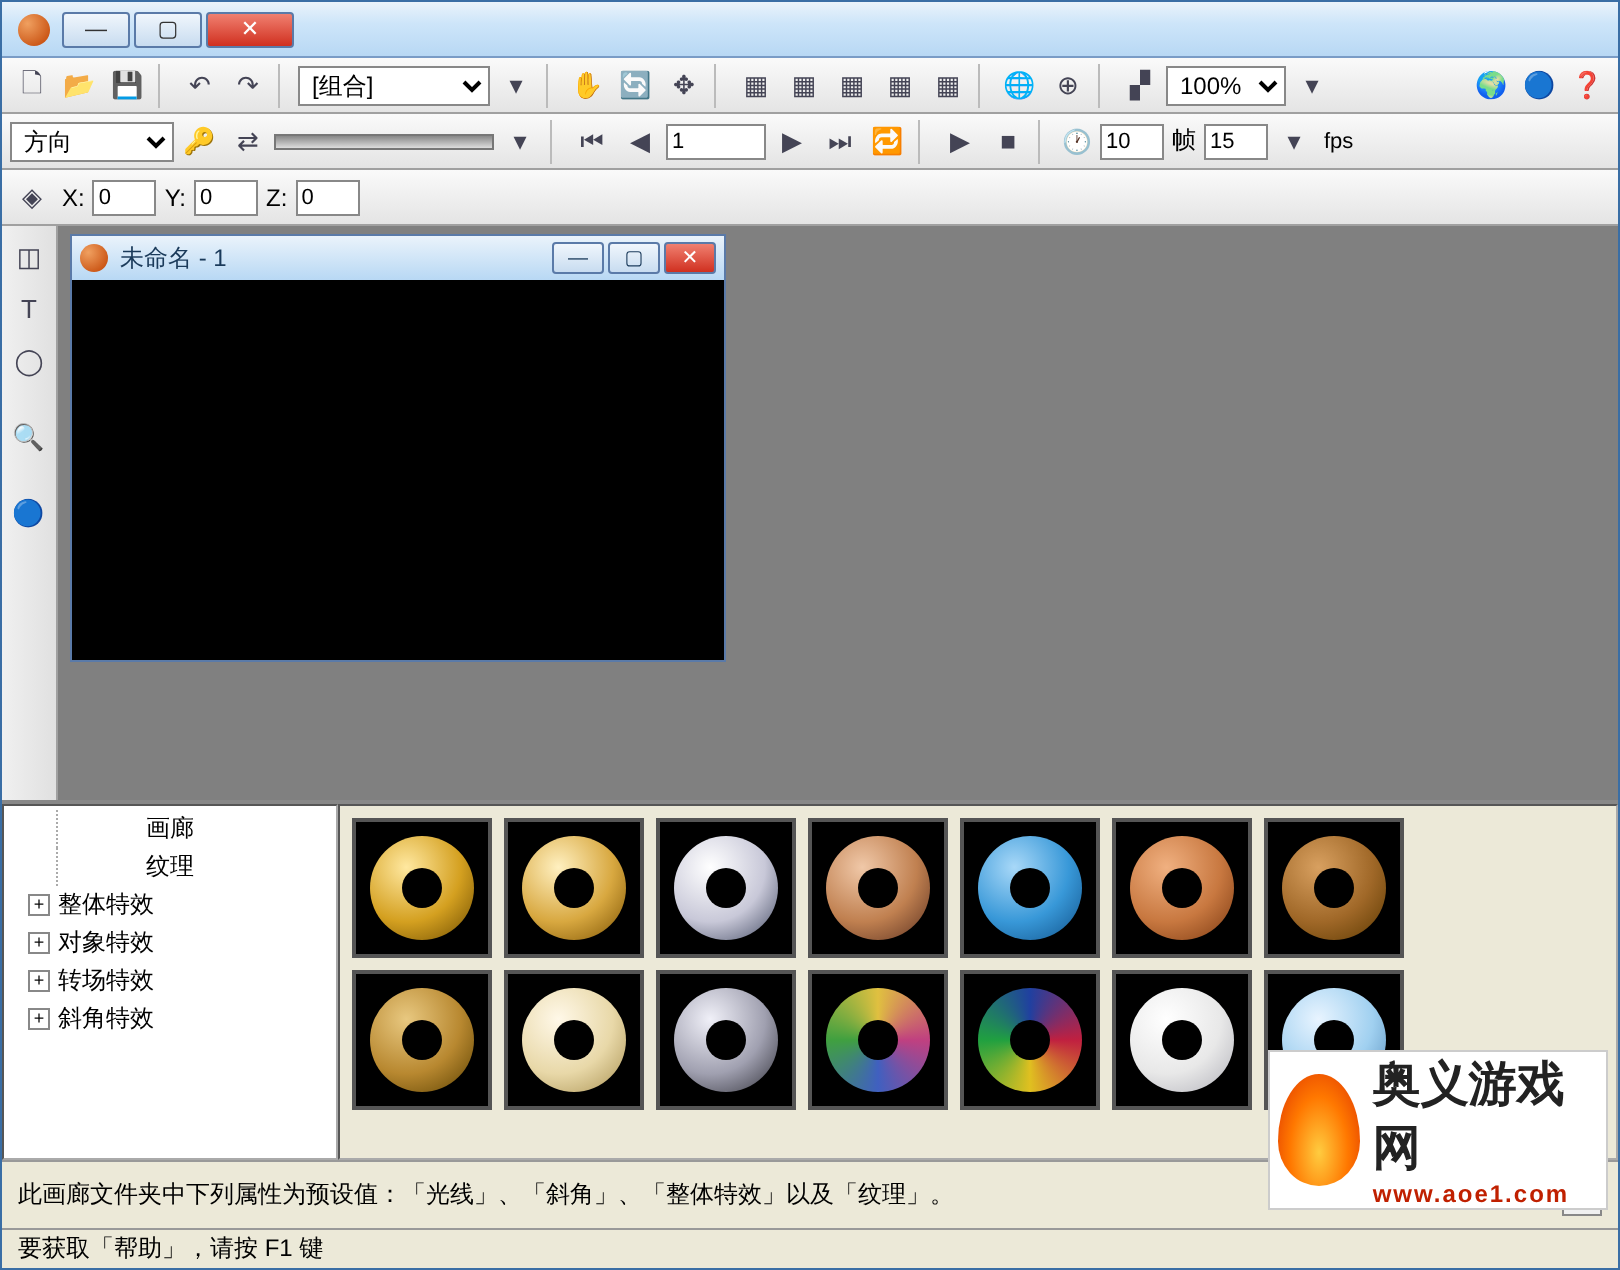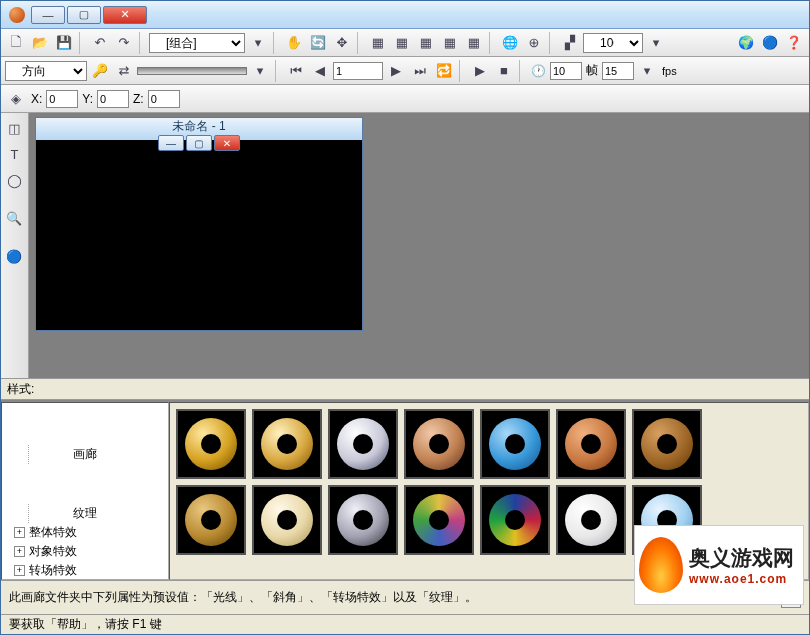--- a/index.html
+++ b/index.html
@@ -17,49 +17,49 @@
 .win-btn.close { background:linear-gradient(#f08070,#d03020); color:#fff; width:44px; }
 
 
 .menubar { height:22px; background:linear-gradient(#f8f8f8,#e8e8e8); border-bottom:1px solid #a0a0a0; display:flex; align-items:center; padding:0 4px; }
 .menubar span { padding:2px 8px; cursor:default; }
 
 
 .toolbar { height:28px; background:linear-gradient(#fafafa,#e4e4e4); border-bottom:1px solid #a0a0a0; display:flex; align-items:center; padding:0 4px; gap:2px; }
 .tbtn { width:22px; height:22px; border:1px solid transparent; display:flex; align-items:center; justify-content:center; font-size:13px; color:#445; cursor:default; }
 .tsep { width:6px; height:22px; border-left:1px solid #bbb; margin:0 2px; }
-.tcombo { height:20px; border:1px solid #888; background:#fff; font-size:12px; padding:0 12px; }
+.tcombo { height:20px; border:1px solid #888; background:#fff; font-size:12px; padding:0 2px; }
 .tspin { width:32px; height:18px; border:1px solid #888; background:#fff; font-size:11px; padding:0 2px; }
 .tlabel { font-size:12px; padding:0 2px; }
 
 
 .main { flex:1; display:flex; min-height:0; }
 .sidebar { width:28px; background:linear-gradient(90deg,#f0f0f0,#e0e0e0); border-right:1px solid #a0a0a0; display:flex; flex-direction:column; align-items:center; gap:4px; padding-top:4px; }
 .sidebar .tbtn { width:22px; height:22px; }
 .workspace { flex:1; background:#808080; position:relative; }
 
 
 .subwin { position:absolute; left:6px; top:4px; width:328px; border:1px solid #5a7aa8; background:#000; }
-.subwin .subtitle { height:22px; background:linear-gradient(#eaf3fb,#b8d8f4); display:flex; align-items:center; padding:0 4px; font-size:12px; color:#1a3a5a;flex-direction:column; }
+.subwin .subtitle { height:22px; background:linear-gradient(#eaf3fb,#b8d8f4); display:flex; align-items:center; padding:0 4px; font-size:12px; color:#1a3a5a; }
 .subwin .subtitle .icon { width:14px; height:14px; background:radial-gradient(circle at 30% 30%,#f0a060,#c04000); border-radius:50%; margin-right:6px; }
 .subwin .subtitle .title { flex:1; }
 .subwin .swbtns { display:flex; gap:2px; }
 .subwin .swbtn { width:26px; height:16px; border:1px solid #5a7aa8; border-radius:2px; font-size:10px; display:flex; align-items:center; justify-content:center; }
 .subwin .swbtn.min, .subwin .swbtn.max { background:linear-gradient(#f0f6fc,#c8dcf0); }
 .subwin .swbtn.close { background:linear-gradient(#f08070,#d03020); color:#fff; }
 .subwin .canvas { height:190px; background:#000; }
 
 
 .stylerow { height:22px; border-top:1px solid #999; border-bottom:1px solid #999; background:#ece9d8; display:flex; align-items:center; padding:0 6px; }
 
 
 .gallery { height:180px; border-top:2px solid #888; display:flex; background:#ece9d8; }
 .treecol { width:168px; border:1px inset #aaa; background:#fff; overflow:auto; padding:2px 0; }
 .treecol .item { padding:1px 0 1px 12px; white-space:nowrap; display:flex; align-items:center; }
-.treecol .child { padding-left:44px; border-left:1px dotted #aaa; margin-left:26px;margin-top:40px; }
+.treecol .child { padding-left:44px; border-left:1px dotted #aaa; margin-left:26px; }
 .treecol .exp { display:inline-block; width:11px; height:11px; border:1px solid #888; background:#fff; font-size:9px; line-height:9px; text-align:center; margin-right:4px; }
 
 .thumbs { flex:1; border:1px inset #aaa; background:#ece9d8; padding:6px; display:flex; flex-direction:column; gap:6px; overflow:hidden; }
 .thumbrow { display:flex; gap:6px; }
 .thumb { width:70px; height:70px; border:2px solid #555; background:#000; display:flex; align-items:center; justify-content:center; }
 .donut { width:52px; height:52px; border-radius:50%; position:relative; }
 .donut::after { content:""; position:absolute; top:50%; left:50%; width:20px; height:20px; background:#000; border-radius:50%; transform:translate(-50%,-50%); }
 .c-gold { background:radial-gradient(circle at 35% 30%,#ffe8a0,#d4a020 55%,#6b4a00); }
 .c-gold2 { background:radial-gradient(circle at 35% 30%,#fff0c0,#d8a840 55%,#7a5000); }
 .c-silver { background:radial-gradient(circle at 35% 30%,#ffffff,#c8c8d8 55%,#404860); }
@@ -77,21 +77,21 @@
 
 .footer { height:34px; border-top:1px solid #999; background:#ece9d8; padding:2px 8px; display:flex; align-items:center; font-size:12px; }
 .footer .add { margin-left:auto; display:flex; align-items:center; gap:4px; }
 .footer .addicon { width:20px; height:20px; border:1px solid #888; background:#f0f0f0; display:flex; align-items:center; justify-content:center; }
 .status { height:20px; border-top:1px solid #999; background:#ece9d8; padding:2px 8px; font-size:12px; display:flex; align-items:center; }
 
 
 .watermark { position:absolute; right:6px; bottom:30px; width:170px; height:80px; background:#fff; border:1px solid #ccc; display:flex; align-items:center; gap:6px; padding:4px; }
 .watermark .flame { width:44px; height:56px; background:radial-gradient(ellipse at 50% 70%,#ffcc40,#ff7800 50%,#dd3000); border-radius:50% 50% 50% 50% / 60% 60% 40% 40%; }
 .watermark .wmtext { display:flex; flex-direction:column; }
-.watermark .big { font-size:21px; font-weight:bold; color:#222; }
+.watermark .big { font-size:24px; font-weight:bold; color:#222; }
 .watermark .url { font-size:12px; font-weight:bold; color:#c02000; letter-spacing:1px; }
 .fps-unit{font-size:11px;}
 </style>
 </head>
 <body>
 
 <div class="window">
 
   <div class="titlebar">
     <div class="icon"></div>
@@ -190,23 +190,20 @@
             <div class="swbtn min">—</div>
             <div class="swbtn max">▢</div>
             <div class="swbtn close">✕</div>
           </div>
         </div>
         <div class="canvas"></div>
       </div>
     </div>
   </div>
 
-  <div class="stylerow">
-    <span>样式:</span>
-  </div>
 
   <div class="gallery">
     <div class="treecol">
       <div class="item child">
           <span>画廊</span>
         </div>
       <div class="item child">
           <span>纹理</span>
         </div>
       <div class="item">
@@ -270,21 +267,21 @@
             <div class="donut c-white"></div>
           </div>
         <div class="thumb">
             <div class="donut c-sky"></div>
           </div>
       </div>
     </div>
   </div>
 
   <div class="footer">
-    <span>此画廊文件夹中下列属性为预设值：「光线」、「斜角」、「转场特效」以及「纹理」。</span>
+    <span>此画廊文件夹中下列属性为预设值：「光线」、「斜角」、「整体特效」以及「纹理」。</span>
     <div class="add">
       <span>添加</span>
       <div class="addicon">⌂</div>
     </div>
   </div>
 
   <div class="status">
     <span>要获取「帮助」，请按 F1 键</span>
   </div>
 

